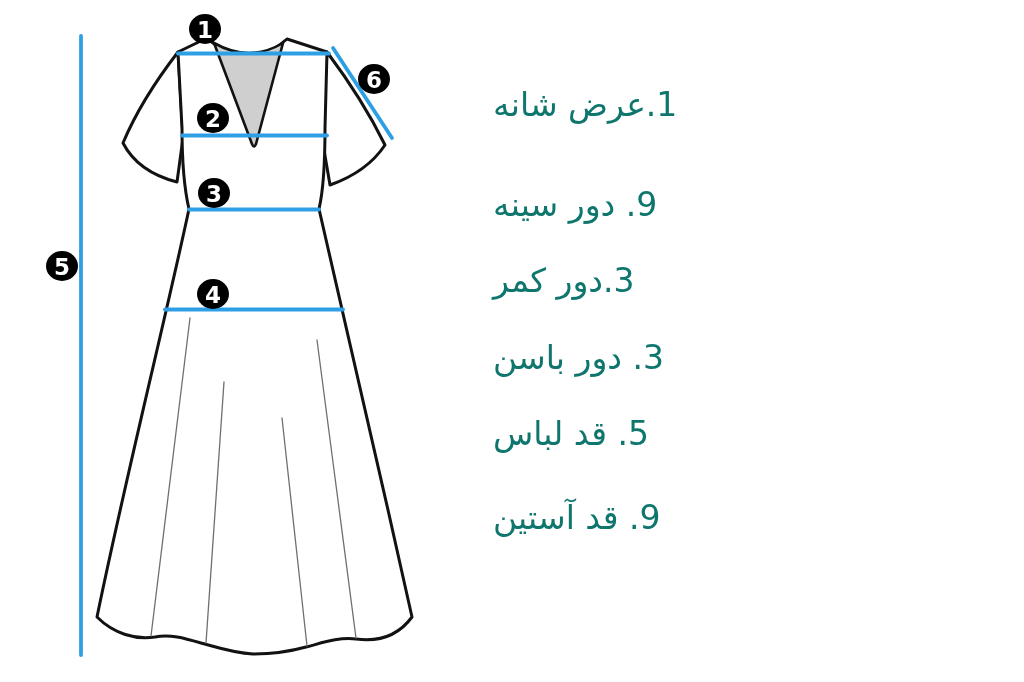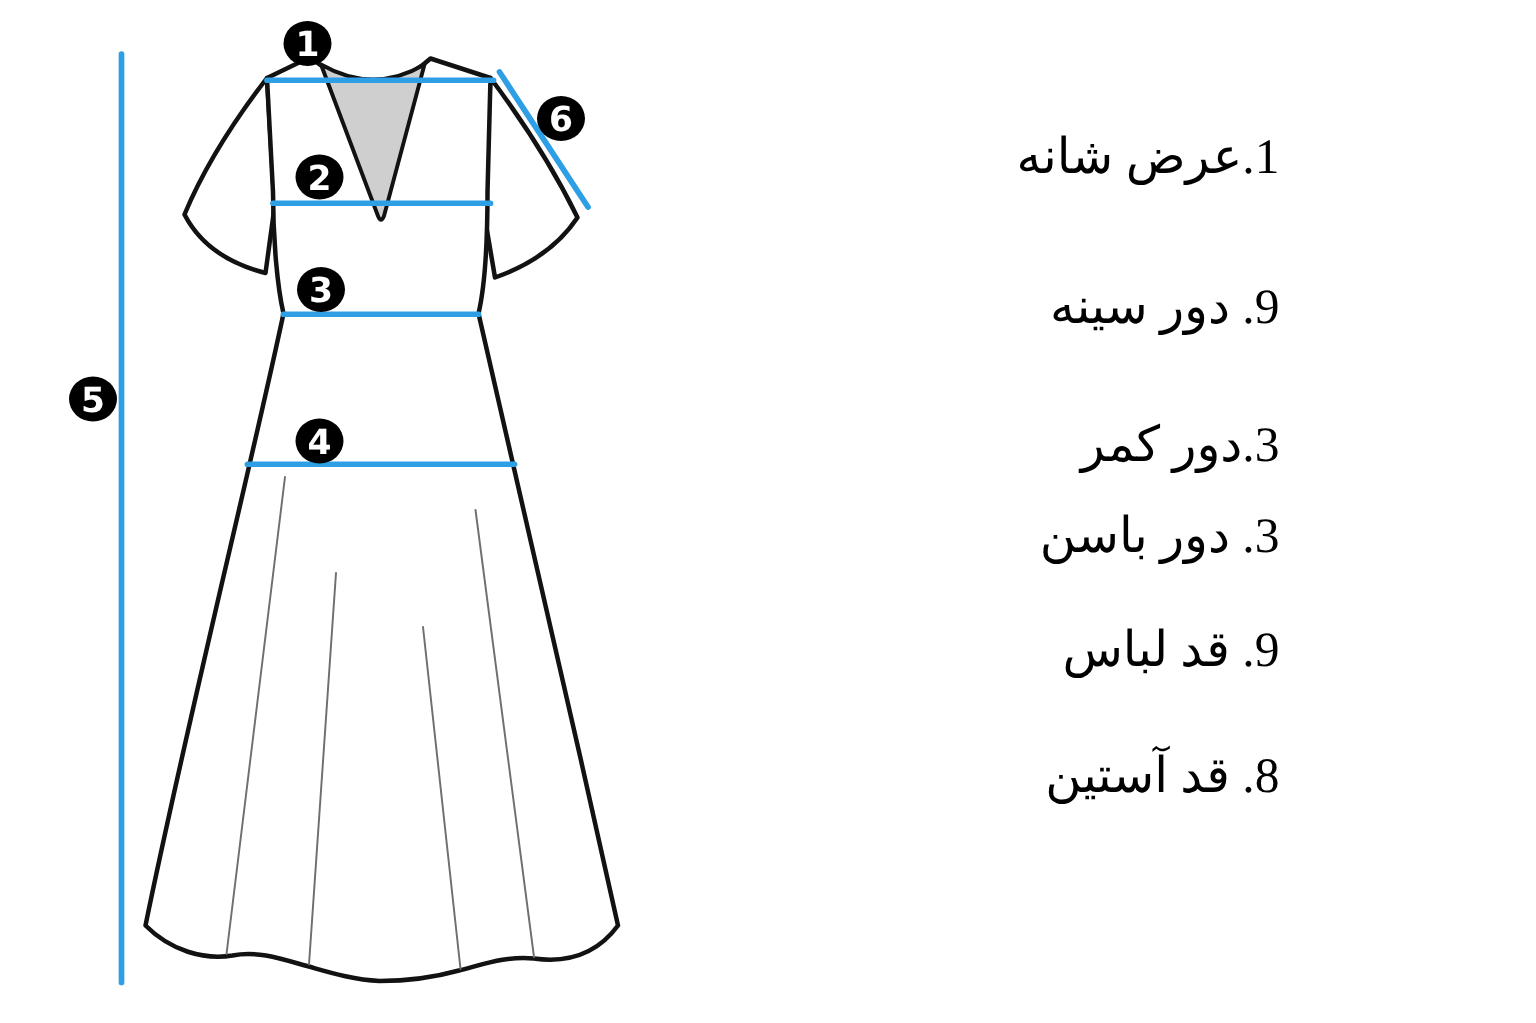--- a/index.html
+++ b/index.html
@@ -50,29 +50,28 @@
     width: 360px;
     height: 682px;
     direction: rtl;
   }
   .measure-label {
     position: absolute;
     right: 0;
     width: 360px;
     height: 46px;
     line-height: 46px;
-    text-align: right;
+    text-align: left;
     font-size: 33px;
-    color: #000000;
+    color: #0f766e;
     white-space: nowrap;
-    font-family: Liberation Serif, serif;
   }
   .measure-label.pos-0 { top: 82px; }
   .measure-label.pos-1 { top: 182px; }
-  .measure-label.pos-2 { top: 274px; }
+  .measure-label.pos-2 { top: 258px; }
   .measure-label.pos-3 { top: 335px; }
   .measure-label.pos-4 { top: 411px; }
   .measure-label.pos-5 { top: 495px; }
 </style>
 </head>
 <body>
 
 <div class="canvas">
 
   <svg class="diagram-svg" viewBox="0 0 512 682">
@@ -135,17 +134,17 @@
       <ellipse cx="374" cy="79" rx="16" ry="15" fill="#000000"></ellipse>
       <text class="marker-num" x="374" y="87.5" fill="#ffffff">6</text>
     </g>
   </svg>
 
   <div class="labels-col">
     <div class="measure-label pos-0">1.عرض شانه</div>
     <div class="measure-label pos-1">9. دور سینه</div>
     <div class="measure-label pos-2">3.دور کمر</div>
     <div class="measure-label pos-3">3. دور باسن</div>
-    <div class="measure-label pos-4">9. قد لباس</div>
-    <div class="measure-label pos-5">8. قد آستین</div>
+    <div class="measure-label pos-4">5. قد لباس</div>
+    <div class="measure-label pos-5">9. قد آستین</div>
   </div>
 
 </div>
 
 </body></html>

